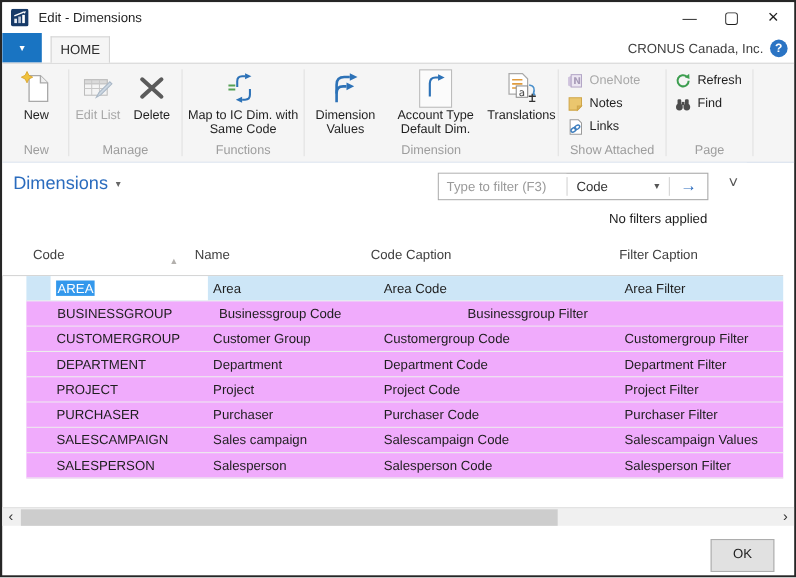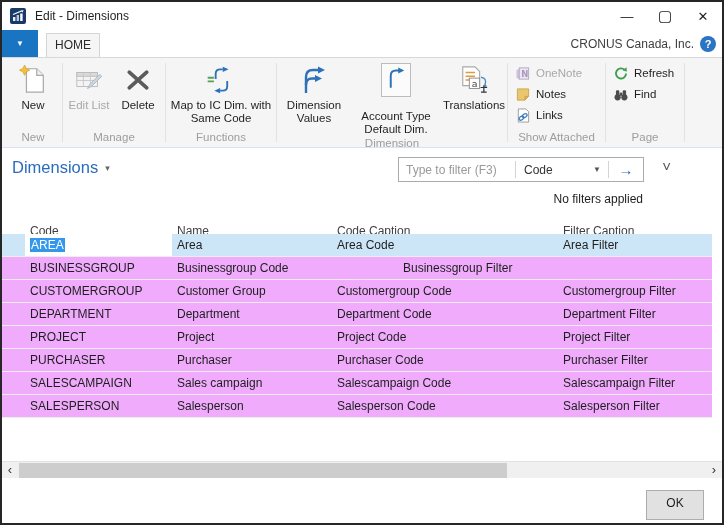--- a/index.html
+++ b/index.html
@@ -49,21 +49,21 @@
   .fgo { flex:1; display:flex; align-items:center; justify-content:center; color:#2b6cbe; font-size:15px; font-weight:bold; }
   .expander { position:absolute; top:11px; right:8px; font-size:15px; color:#555; line-height:15px; }
   .filterstatus { position:absolute; top:44px; right:36px; font-size:12px; color:#1e1e1e; }
 
   
   .thead { position:absolute; left:0; top:211px; width:710px; height:38px; border-bottom:1px solid #d6d6d6; display:flex; background:#fff; }
   .hsel { width:23px; }
   .hcell { font-size:12px; color:#404040; line-height:36px; padding-left:5px; position:relative; }
   .c0 { width:147px; } .c1 { width:160px; } .c2 { width:226px; } .c3 { width:154px; }
   .sortasc { position:absolute; right:10px; top:0; font-size:8px; color:#b3b0ad; line-height:50px; }
-  .tbody { position:absolute; left:0; top:232px; width:710px; }
+  .tbody { position:absolute; left:0; top:249px; width:710px;padding-left:22px; }
   .trow { display:flex; height:23px; border-bottom:1px solid #ededed; background:#f0abfc; }
   .rowsel { width:23px; }
   .tcell { font-size:12px; color:#1e1e1e; line-height:22px; padding-left:5px; overflow:hidden; white-space:nowrap; }
   .trow.selected { background:#cde6f7; }
   .trow.selected .tcell.c0 { background:#fff; }
   .cellsel { background:#3398ec; color:#fff; padding:0 1px; }
 
   
   .hscroll { position:absolute; left:0; top:459px; width:720px; height:17px; background:#f0f0f0; border-top:1px solid #e2e2e2; }
   .sarrow { position:absolute; top:0; width:16px; height:16px; text-align:center; line-height:15px; font-size:13px; color:#333; }
@@ -174,21 +174,21 @@
                 <g stroke="#2d72b7" stroke-width="2.4" fill="none">
                   <path d="M8 29 V13 Q8 6 15 6 h5"></path>
                   <path d="M8 21 Q8 14.5 14 14.5 h3"></path>
                 </g>
                 <path fill="#2d72b7" d="M20 2.5 L27 6 L20 9.5 z"></path>
                 <path fill="#2d72b7" d="M17 11 L24 14.5 L17 18 z"></path>
               </svg>
           </span>
           <span class="blabel">Dimension Values</span>
         </div>
-        <div class="bigbtn" style="width:92px;gap:11px;">
+        <div class="bigbtn" style="width:92px;">
           <span class="bicon">
             <span class="iconbox"><svg width="24" height="24" viewBox="0 0 32 32">
                   <g stroke="#2d72b7" stroke-width="2.6" fill="none">
                     <path d="M9 29 V13 Q9 6 16 6 h4"></path>
                   </g>
                   <path fill="#2d72b7" d="M19 2 L27 6 L19 10 z"></path>
                 </svg></span>
           </span>
           <span class="blabel">Account Type Default Dim.</span>
         </div>
@@ -338,21 +338,21 @@
         <div class="tcell c0">PURCHASER</div>
         <div class="tcell c1">Purchaser</div>
         <div class="tcell c2">Purchaser Code</div>
         <div class="tcell c3">Purchaser Filter</div>
       </div>
       <div class="trow">
         <div class="rowsel"></div>
         <div class="tcell c0">SALESCAMPAIGN</div>
         <div class="tcell c1">Sales campaign</div>
         <div class="tcell c2">Salescampaign Code</div>
-        <div class="tcell c3">Salescampaign Filter</div>
+        <div class="tcell c3">Salescampaign Values</div>
       </div>
       <div class="trow">
         <div class="rowsel"></div>
         <div class="tcell c0">SALESPERSON</div>
         <div class="tcell c1">Salesperson</div>
         <div class="tcell c2">Salesperson Code</div>
         <div class="tcell c3">Salesperson Filter</div>
       </div>
     </div>
 

